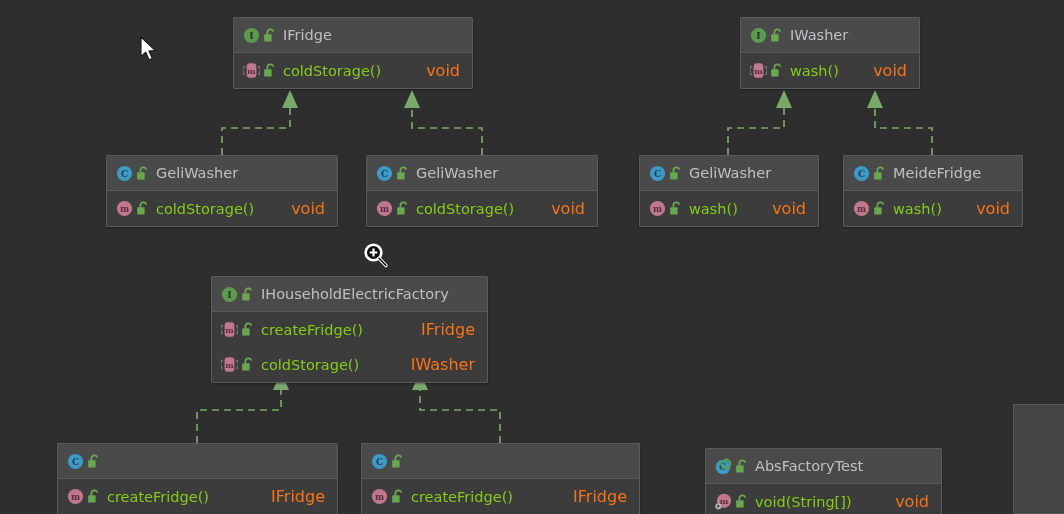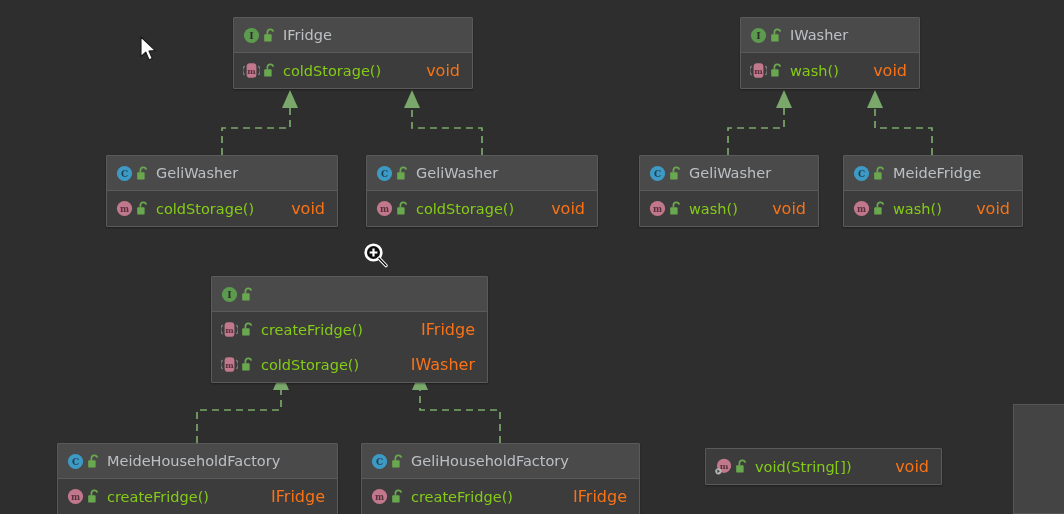--- a/index.html
+++ b/index.html
@@ -351,20 +351,21 @@
               <circle cx="8.5" cy="8.5" r="7.6" fill="#5c9a4e"></circle>
               <text x="8.5" y="12.2" font-family="DejaVu Serif, serif" font-size="9.5" font-weight="bold" fill="#2d2d2d" text-anchor="middle">I</text>
             </svg>
           </span>
           <span class="icn lock">
             <svg width="13" height="15" viewBox="0 0 13 15">
               <path d="M4.4 6.4 V4.1 a3 3 0 0 1 5.9 -0.5" fill="none" stroke="#6aa84f" stroke-width="1.7"></path>
               <rect x="1.2" y="6.3" width="7.4" height="7.3" rx="0.9" fill="#6aa84f"></rect>
             </svg>
           </span>
+          <span class="title-text">IHouseholdElectricFactory</span>
         </div>
         <div class="uml-row">
           <span class="icn kind">
             <svg width="17" height="17" viewBox="0 0 17 17">
               <rect x="3.6" y="1.2" width="9.8" height="14.6" rx="3.4" fill="#c2788c"></rect>
               <path d="M1.6 4 a7 7 0 0 0 0 9 M15.4 4 a7 7 0 0 1 0 9" fill="none" stroke="#8a8a8a" stroke-width="1.3" opacity="0.85"></path>
               <text x="8.5" y="11.8" font-family="DejaVu Serif, serif" font-size="8" font-weight="bold" fill="#5a2f3c" text-anchor="middle">m</text>
             </svg>
           </span>
           <span class="icn lock">
@@ -401,21 +402,20 @@
               <circle cx="8.5" cy="8.5" r="7.6" fill="#3d9ac4"></circle>
               <text x="8.5" y="12" font-family="DejaVu Serif, serif" font-size="9" font-weight="bold" fill="#1f3f52" text-anchor="middle">C</text>
             </svg>
           </span>
           <span class="icn lock">
             <svg width="13" height="15" viewBox="0 0 13 15">
               <path d="M4.4 6.4 V4.1 a3 3 0 0 1 5.9 -0.5" fill="none" stroke="#6aa84f" stroke-width="1.7"></path>
               <rect x="1.2" y="6.3" width="7.4" height="7.3" rx="0.9" fill="#6aa84f"></rect>
             </svg>
           </span>
-          <span class="title-text">MeideHouseholdFactory</span>
         </div>
         <div class="uml-row">
           <span class="icn kind">
             <svg width="17" height="17" viewBox="0 0 17 17">
               <circle cx="8.5" cy="8.5" r="7.6" fill="#c2788c"></circle>
               <text x="8.5" y="12" font-family="DejaVu Serif, serif" font-size="8.6" font-weight="bold" fill="#5a2f3c" text-anchor="middle">m</text>
             </svg>
           </span>
           <span class="icn lock">
             <svg width="13" height="15" viewBox="0 0 13 15">
@@ -434,40 +434,56 @@
               <circle cx="8.5" cy="8.5" r="7.6" fill="#3d9ac4"></circle>
               <text x="8.5" y="12" font-family="DejaVu Serif, serif" font-size="9" font-weight="bold" fill="#1f3f52" text-anchor="middle">C</text>
             </svg>
           </span>
           <span class="icn lock">
             <svg width="13" height="15" viewBox="0 0 13 15">
               <path d="M4.4 6.4 V4.1 a3 3 0 0 1 5.9 -0.5" fill="none" stroke="#6aa84f" stroke-width="1.7"></path>
               <rect x="1.2" y="6.3" width="7.4" height="7.3" rx="0.9" fill="#6aa84f"></rect>
             </svg>
           </span>
-          <span class="title-text">GeliHouseholdFactory</span>
         </div>
         <div class="uml-row">
           <span class="icn kind">
             <svg width="17" height="17" viewBox="0 0 17 17">
               <circle cx="8.5" cy="8.5" r="7.6" fill="#c2788c"></circle>
               <text x="8.5" y="12" font-family="DejaVu Serif, serif" font-size="8.6" font-weight="bold" fill="#5a2f3c" text-anchor="middle">m</text>
             </svg>
           </span>
           <span class="icn lock">
             <svg width="13" height="15" viewBox="0 0 13 15">
               <path d="M4.4 6.4 V4.1 a3 3 0 0 1 5.9 -0.5" fill="none" stroke="#6aa84f" stroke-width="1.7"></path>
               <rect x="1.2" y="6.3" width="7.4" height="7.3" rx="0.9" fill="#6aa84f"></rect>
             </svg>
           </span>
           <span class="member-name">createFridge()</span>
           <span class="type-name">IFridge</span>
         </div>
       </div>
       <div class="uml-node" style="left: 705px; top: 448px; width: 237px;">
+        <div class="uml-header">
+          <span class="icn kind">
+            <svg width="17" height="17" viewBox="0 0 17 17">
+              <circle cx="8" cy="9" r="7.3" fill="#3d9ac4"></circle>
+              <text x="7.6" y="12.3" font-family="DejaVu Serif, serif" font-size="8.6" font-weight="bold" fill="#1f3f52" text-anchor="middle">C</text>
+              <path d="M11 1.2 a4.6 4.6 0 1 1 -3.6 1.4" fill="none" stroke="#5c9a4e" stroke-width="2"></path>
+              <path d="M9.4 0 L13.6 2.3 L9.4 4.6 z" fill="#5c9a4e"></path>
+            </svg>
+          </span>
+          <span class="icn lock">
+            <svg width="13" height="15" viewBox="0 0 13 15">
+              <path d="M4.4 6.4 V4.1 a3 3 0 0 1 5.9 -0.5" fill="none" stroke="#6aa84f" stroke-width="1.7"></path>
+              <rect x="1.2" y="6.3" width="7.4" height="7.3" rx="0.9" fill="#6aa84f"></rect>
+            </svg>
+          </span>
+          <span class="title-text">AbsFactoryTest</span>
+        </div>
         <div class="uml-row">
           <span class="icn kind">
             <svg width="17" height="17" viewBox="0 0 17 17">
               <circle cx="9" cy="7.8" r="7.1" fill="#c2788c"></circle>
               <text x="9" y="11.2" font-family="DejaVu Serif, serif" font-size="8.2" font-weight="bold" fill="#5a2f3c" text-anchor="middle">m</text>
               <circle cx="3.4" cy="13.3" r="3.1" fill="#b5b5b5"></circle>
               <path d="M2.4 11.6 L4.9 13.3 L2.4 15 z" fill="#3c3c3c"></path>
             </svg>
           </span>
           <span class="icn lock">

